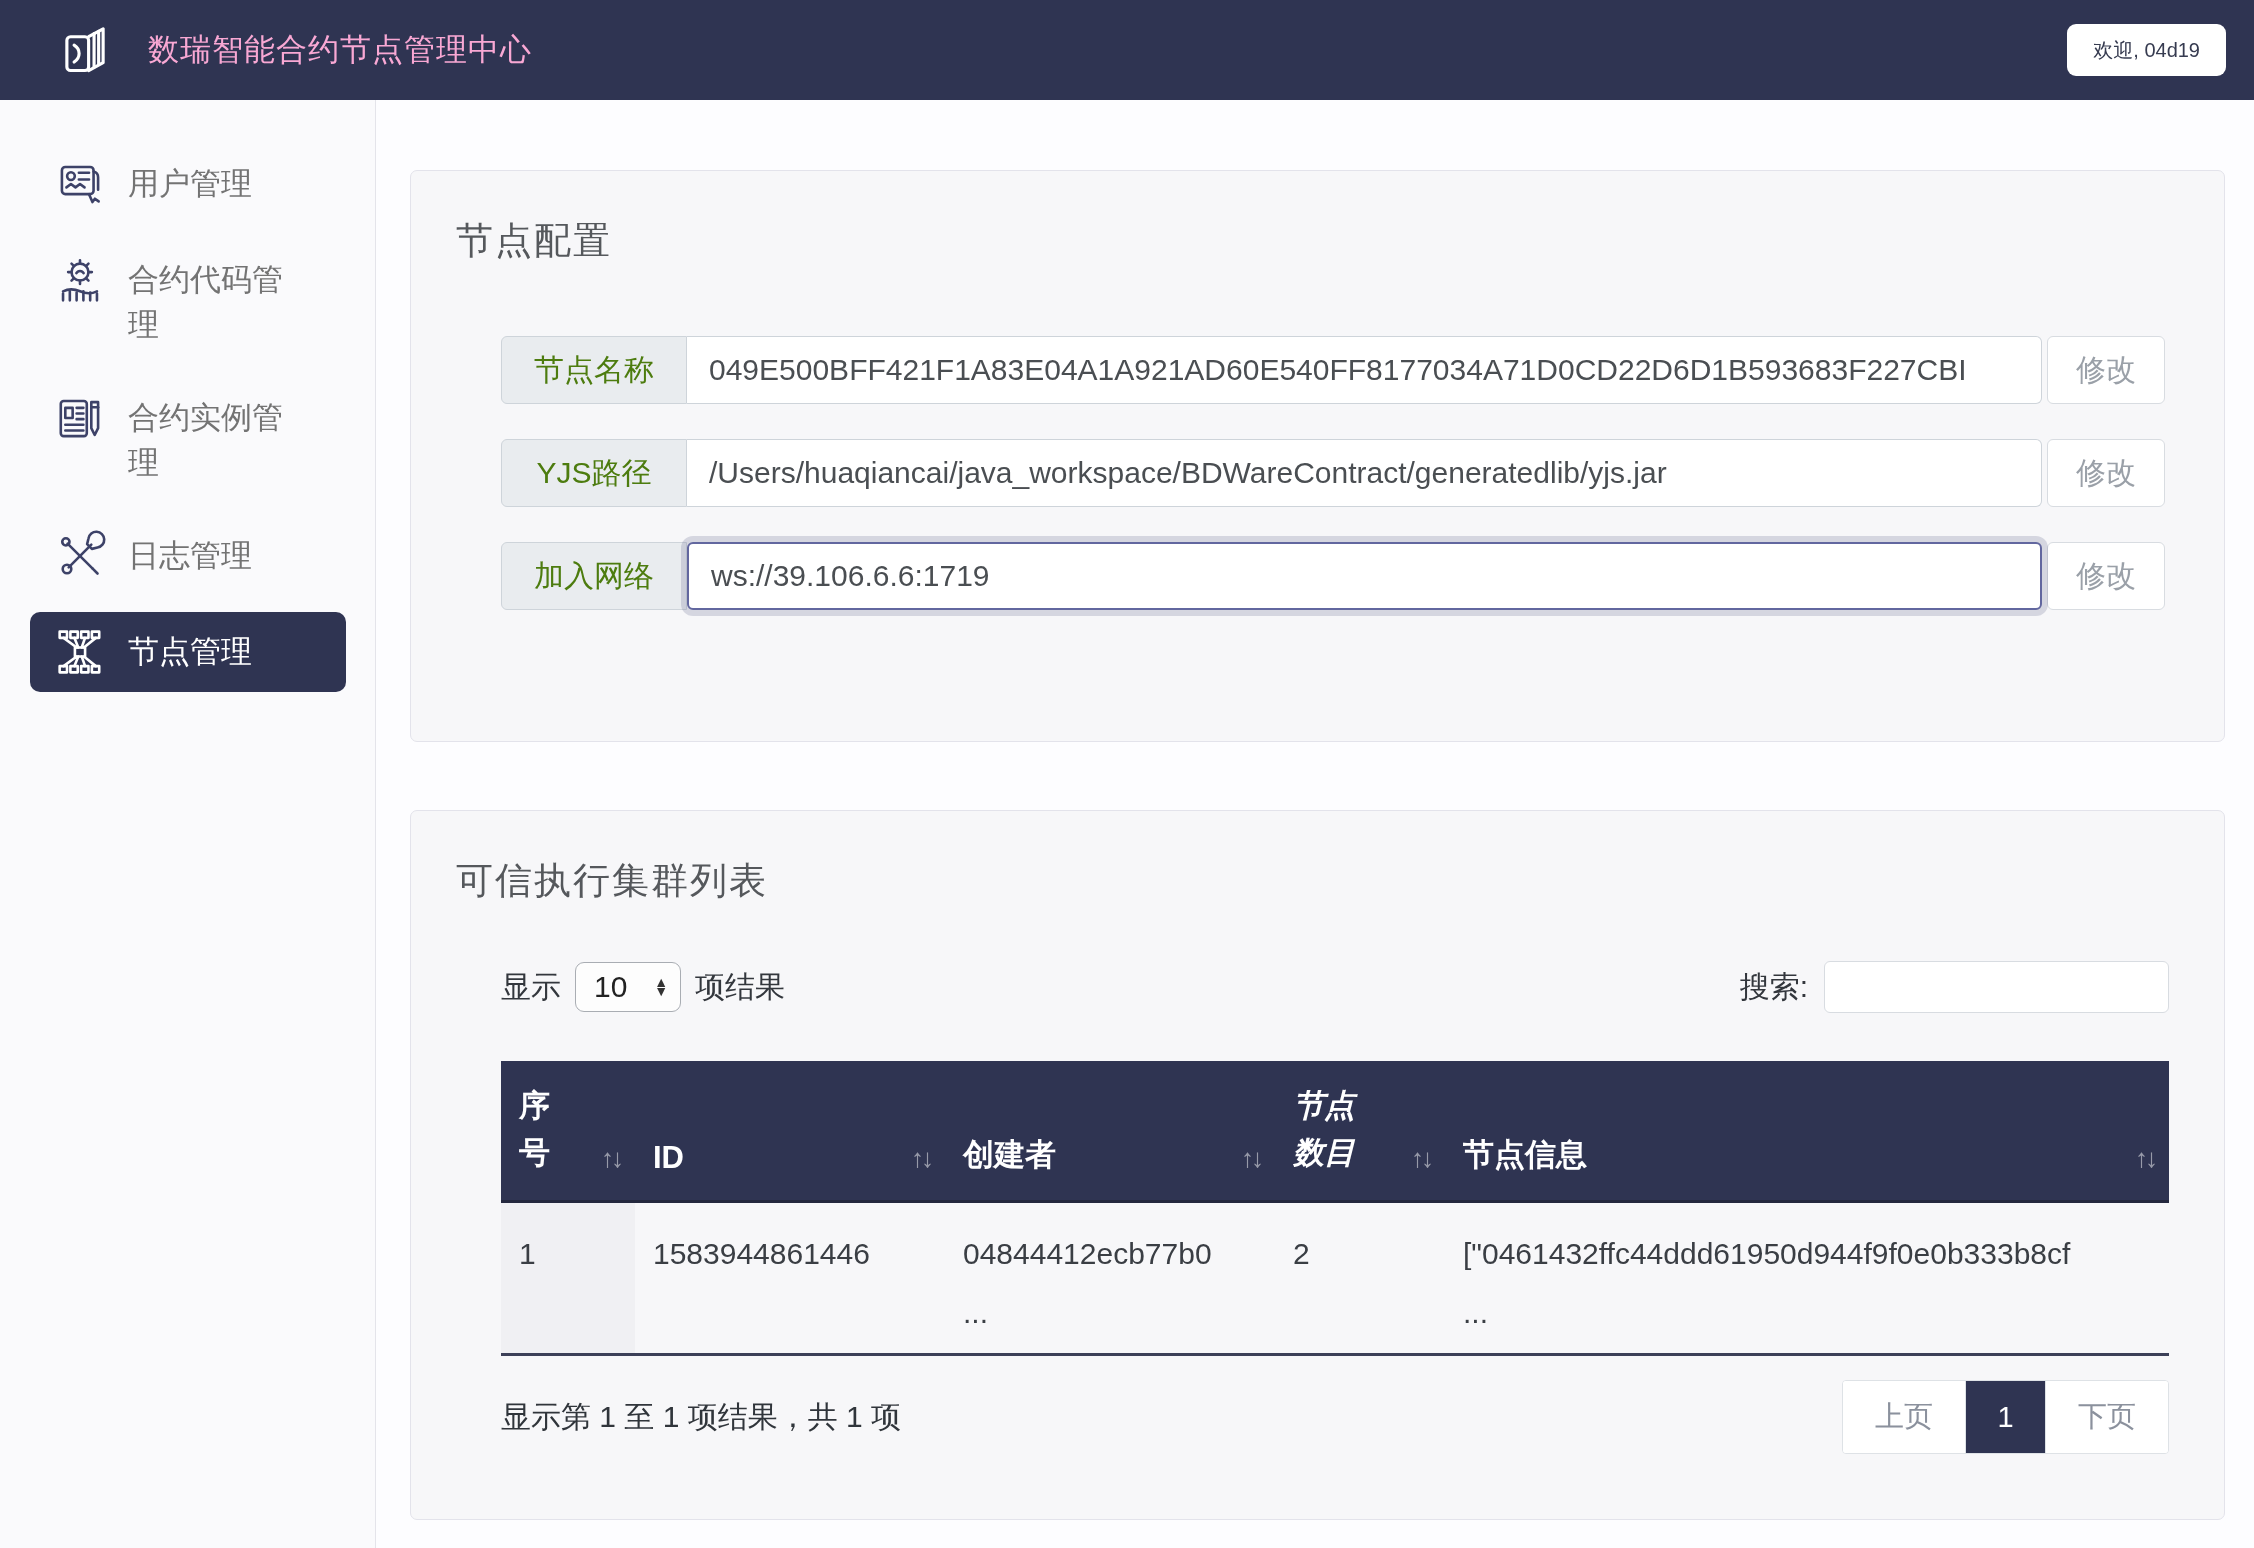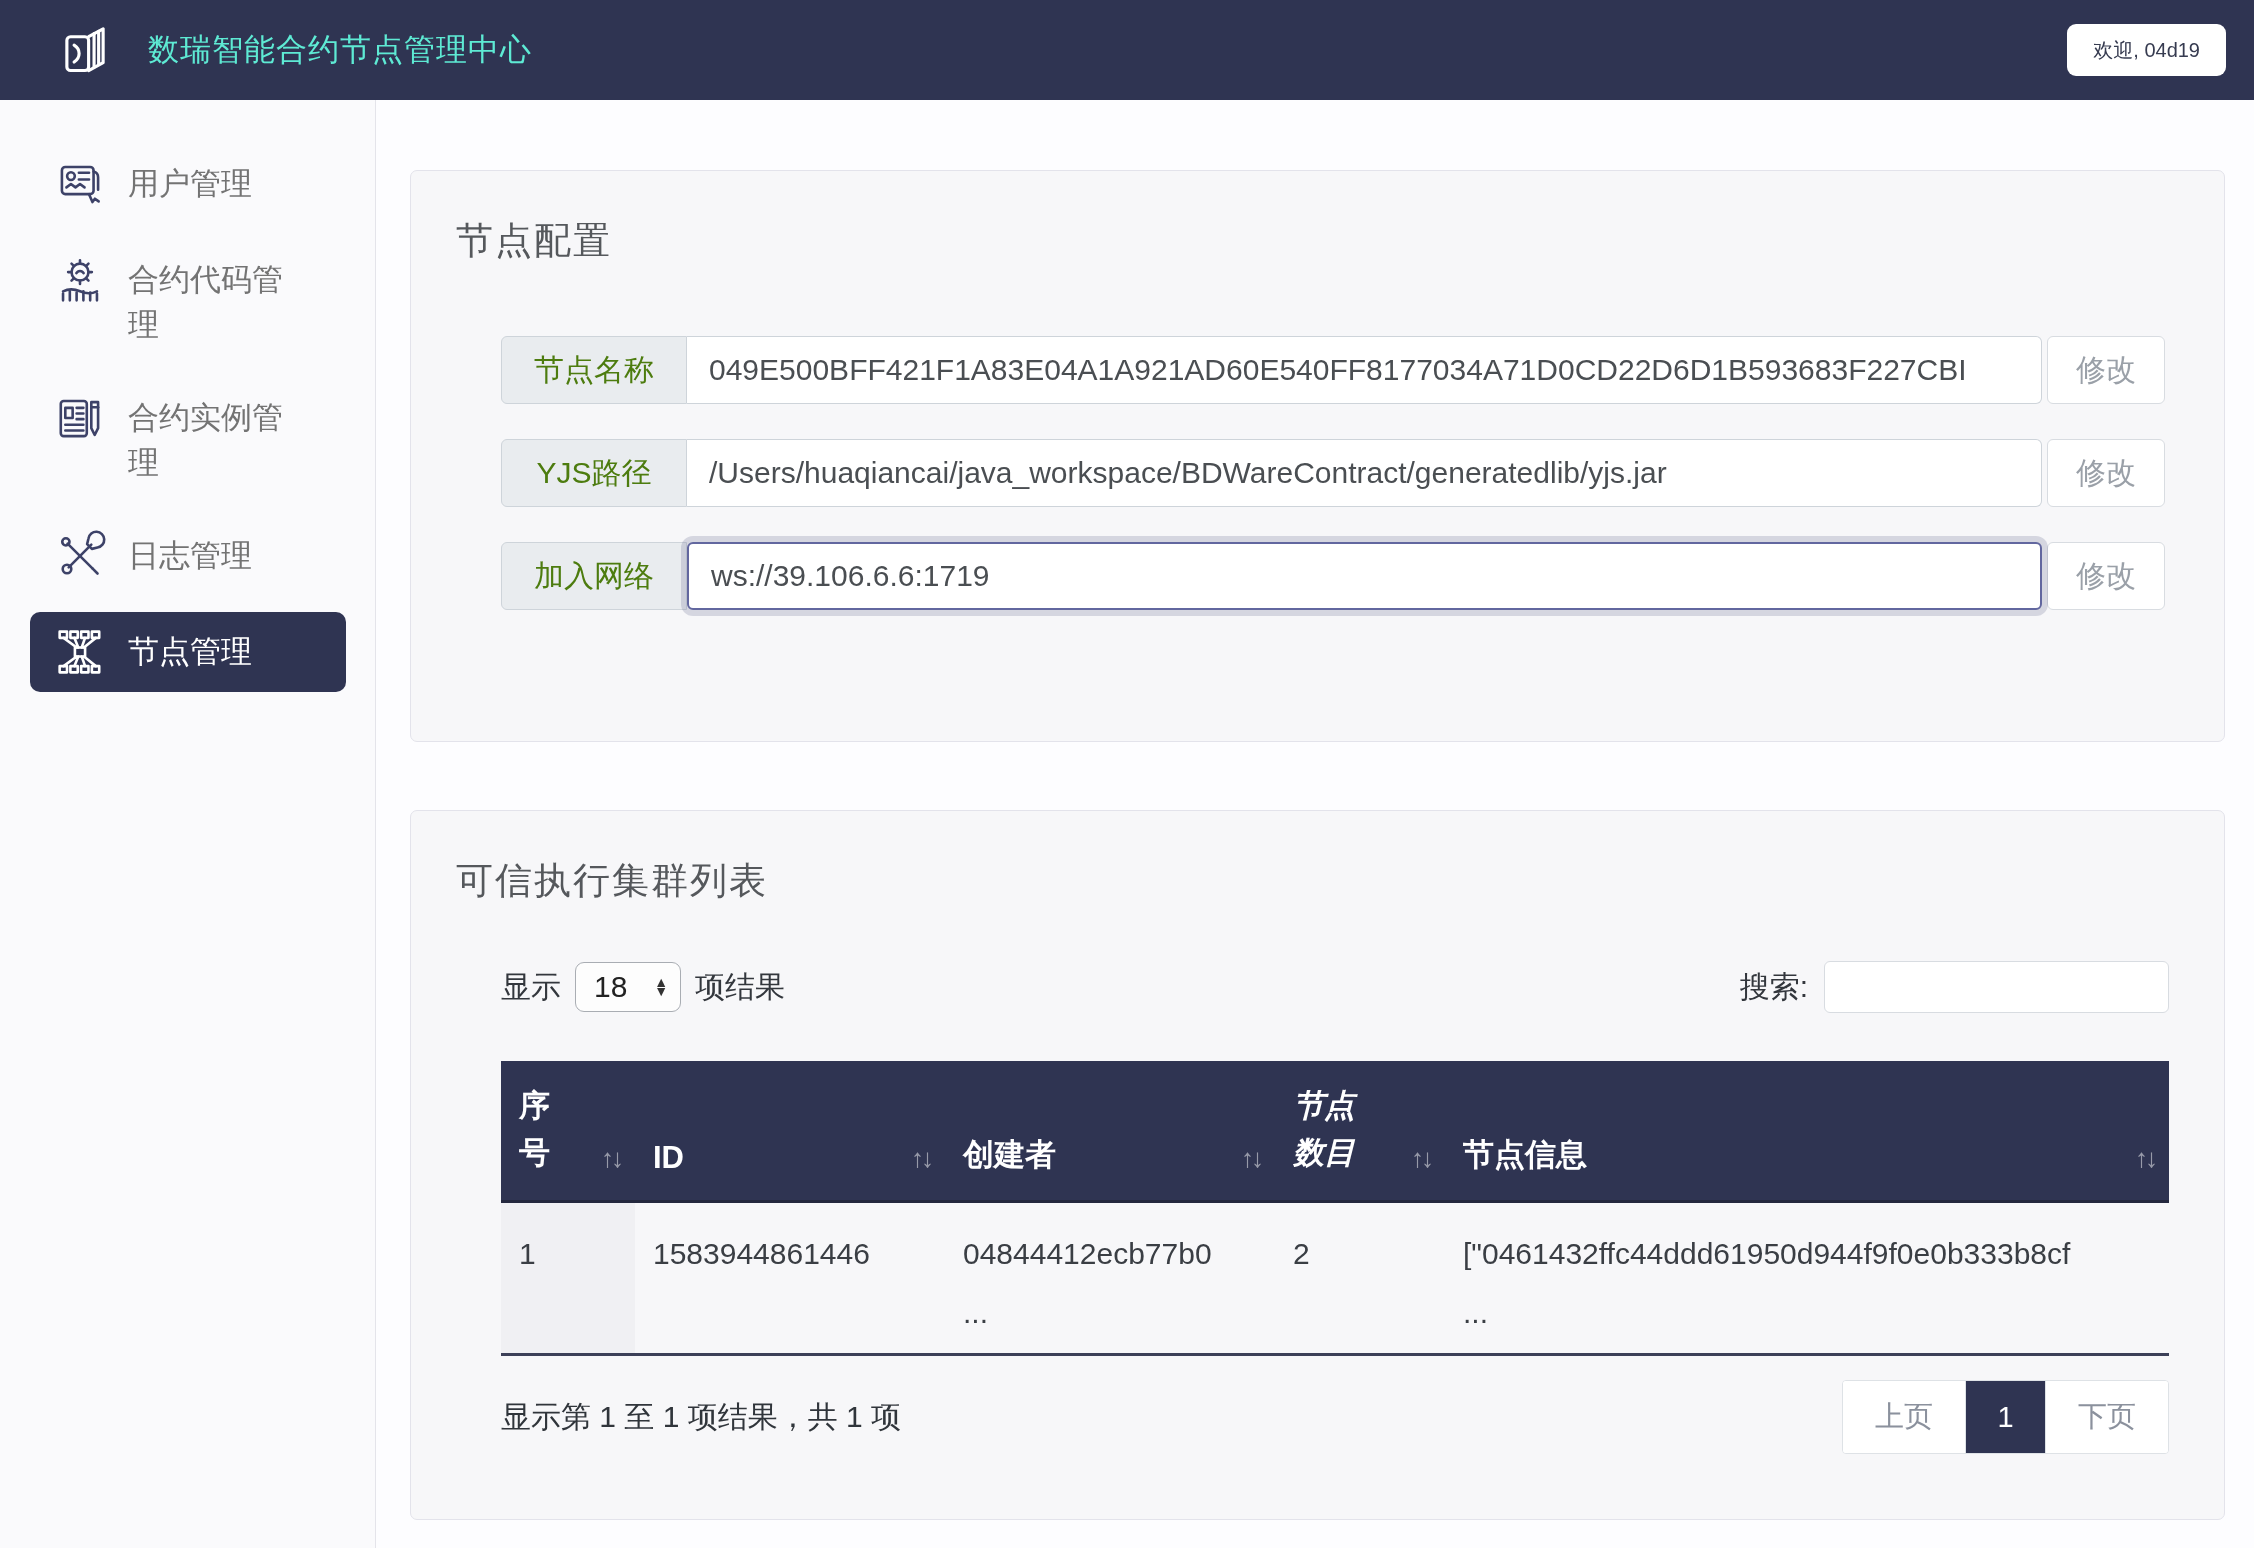--- a/index.html
+++ b/index.html
@@ -2,21 +2,21 @@
 <html><head>
 <meta charset="utf-8">
 <style>
   * { margin:0; padding:0; box-sizing:border-box; }
   html,body { width:2254px; height:1548px; overflow:hidden; }
   body { font-family:"Liberation Sans","DejaVu Sans",sans-serif; background:#fdfdff; color:#3a3e44; }
 
   
   .topbar { height:100px; background:#2f3452; display:flex; align-items:center; padding:0 28px 0 56px; }
   .logo { width:58px; height:58px; flex:0 0 auto; }
-  .topbar-title { color:#5eead4; font-size:31px; margin-left:34px; letter-spacing:1px; }
+  .topbar-title { color:#f9a8d4; font-size:31px; margin-left:34px; letter-spacing:1px; }
   .topbar-spacer { flex:1; }
   .welcome-btn { background:#ffffff; color:#363b50; border:none; border-radius:9px; height:52px; padding:0 26px; font-size:20px; font-family:inherit; cursor:pointer; }
 
   
   .page-body { display:flex; height:1448px; }
   .sidebar { width:376px; background:#fafafc; border-right:1px solid #e4e4ea; padding:44px 0 0 30px; flex:0 0 auto; }
   .main { flex:1; padding:70px 29px 0 34px; background:#fdfdff; }
 
   
   .side-item { display:flex; align-items:flex-start; width:316px; padding:14px 12px 14px 24px; margin-bottom:16px; border-radius:10px; cursor:pointer; }
@@ -189,21 +189,21 @@
     </section>
 
     <section class="card card-cluster">
       <div class="card-title">可信执行集群列表</div>
 
       <div class="cluster-inner">
         <div class="ctrl-row">
           <div class="ctrl-left">
             <span>显示</span>
             <span class="len-select">
-              <span>18</span>
+              <span>10</span>
               <span class="sel-arrows">
                   <span>▲</span>
                   <span>▼</span>
                 </span>
             </span>
             <span>项结果</span>
           </div>
           <div class="ctrl-right">
             <span>搜索:</span>
             <input class="search-input" type="text" value="" style="">

